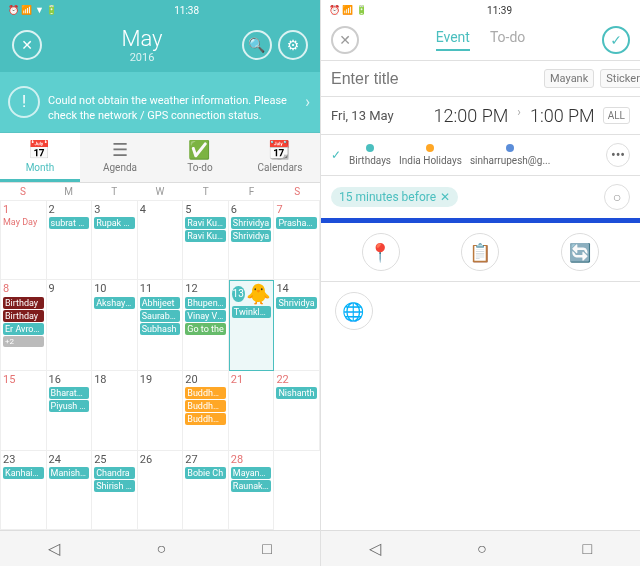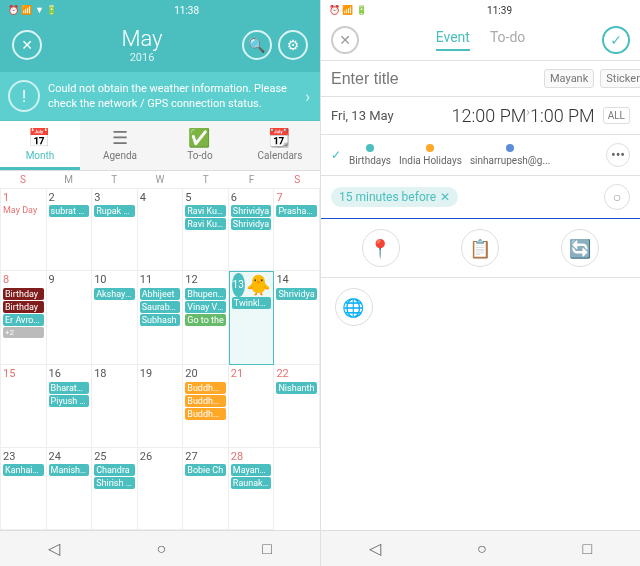--- a/index.html
+++ b/index.html
@@ -60,21 +60,21 @@
       gap: 8px;
       border-bottom: 1px solid rgba(0,0,0,0.05);
     }
     .warning-icon {
       width: 32px; height: 32px;
       border-radius: 50%;
       border: 2px solid rgba(255,255,255,0.7);
       display: flex; align-items: center; justify-content: center;
       color: #fff; font-size: 16px; flex-shrink: 0;
     }
-    .weather-text { color: #fff; font-size: 11px; line-height: 1.4; flex: 1; }
+    .weather-text { color: #fff; font-size: 11px; line-height: 1.4; flex: 1; margin-top: 13px; }
     .chevron-right { color: rgba(255,255,255,0.8); font-size: 16px; }
 
     .nav-tabs {
       background: #f5f5f5;
       display: flex;
       border-bottom: 1px solid #ddd;
     }
     .nav-tab {
       flex: 1;
       display: flex; flex-direction: column;
@@ -129,21 +129,21 @@
     .cal-num {
       font-size: 11px;
       color: #555;
       line-height: 1.4;
     }
     .cal-num.red { color: #e57373; }
     .cal-num.today-num {
       background: #4bbfbf;
       color: #fff;
       border-radius: 50%;
-      width: 16px; height: 24px;
+      width: 16px; height: 16px;
       display: flex; align-items: center; justify-content: center;
       font-size: 10px;
     }
     .event-chip {
       font-size: 9px;
       padding: 1px 2px;
       border-radius: 2px;
       margin-bottom: 1px;
       white-space: nowrap;
       overflow: hidden;
@@ -252,21 +252,21 @@
       display: flex;
       align-items: center;
       padding: 8px 10px;
       border-bottom: 1px solid #e0e0e0;
       gap: 8px;
     }
     .date-label { font-size: 13px; color: #555; flex: 1; }
     .time-block {
       display: flex;
       align-items: flex-start;
-      gap: 0;
+      gap: 9px;
     }
     .time-val { font-size: 18px; color: #333; font-weight: 300; }
     .arrow-right { color: #aaa; font-size: 12px; }
     .all-btn {
       font-size: 10px;
       color: #777;
       border: 1px solid #ddd;
       border-radius: 3px;
       padding: 2px 4px;
       cursor: pointer;
@@ -292,21 +292,21 @@
       border-radius: 50%;
       border: 1px solid #ddd;
       display: flex; align-items: center; justify-content: center;
       font-size: 14px; color: #666; cursor: pointer;
     }
 
     .reminder-row {
       display: flex;
       align-items: center;
       padding: 8px 10px;
-      border-bottom: 1px solid #1d4ed8;
+      border-bottom: 5px solid #1d4ed8;
       gap: 6px;
     }
     .reminder-chip {
       background: #e0f2f1;
       border-radius: 12px;
       padding: 3px 8px;
       font-size: 12px;
       color: #4bbfbf;
       display: flex; align-items: center; gap: 4px;
     }

